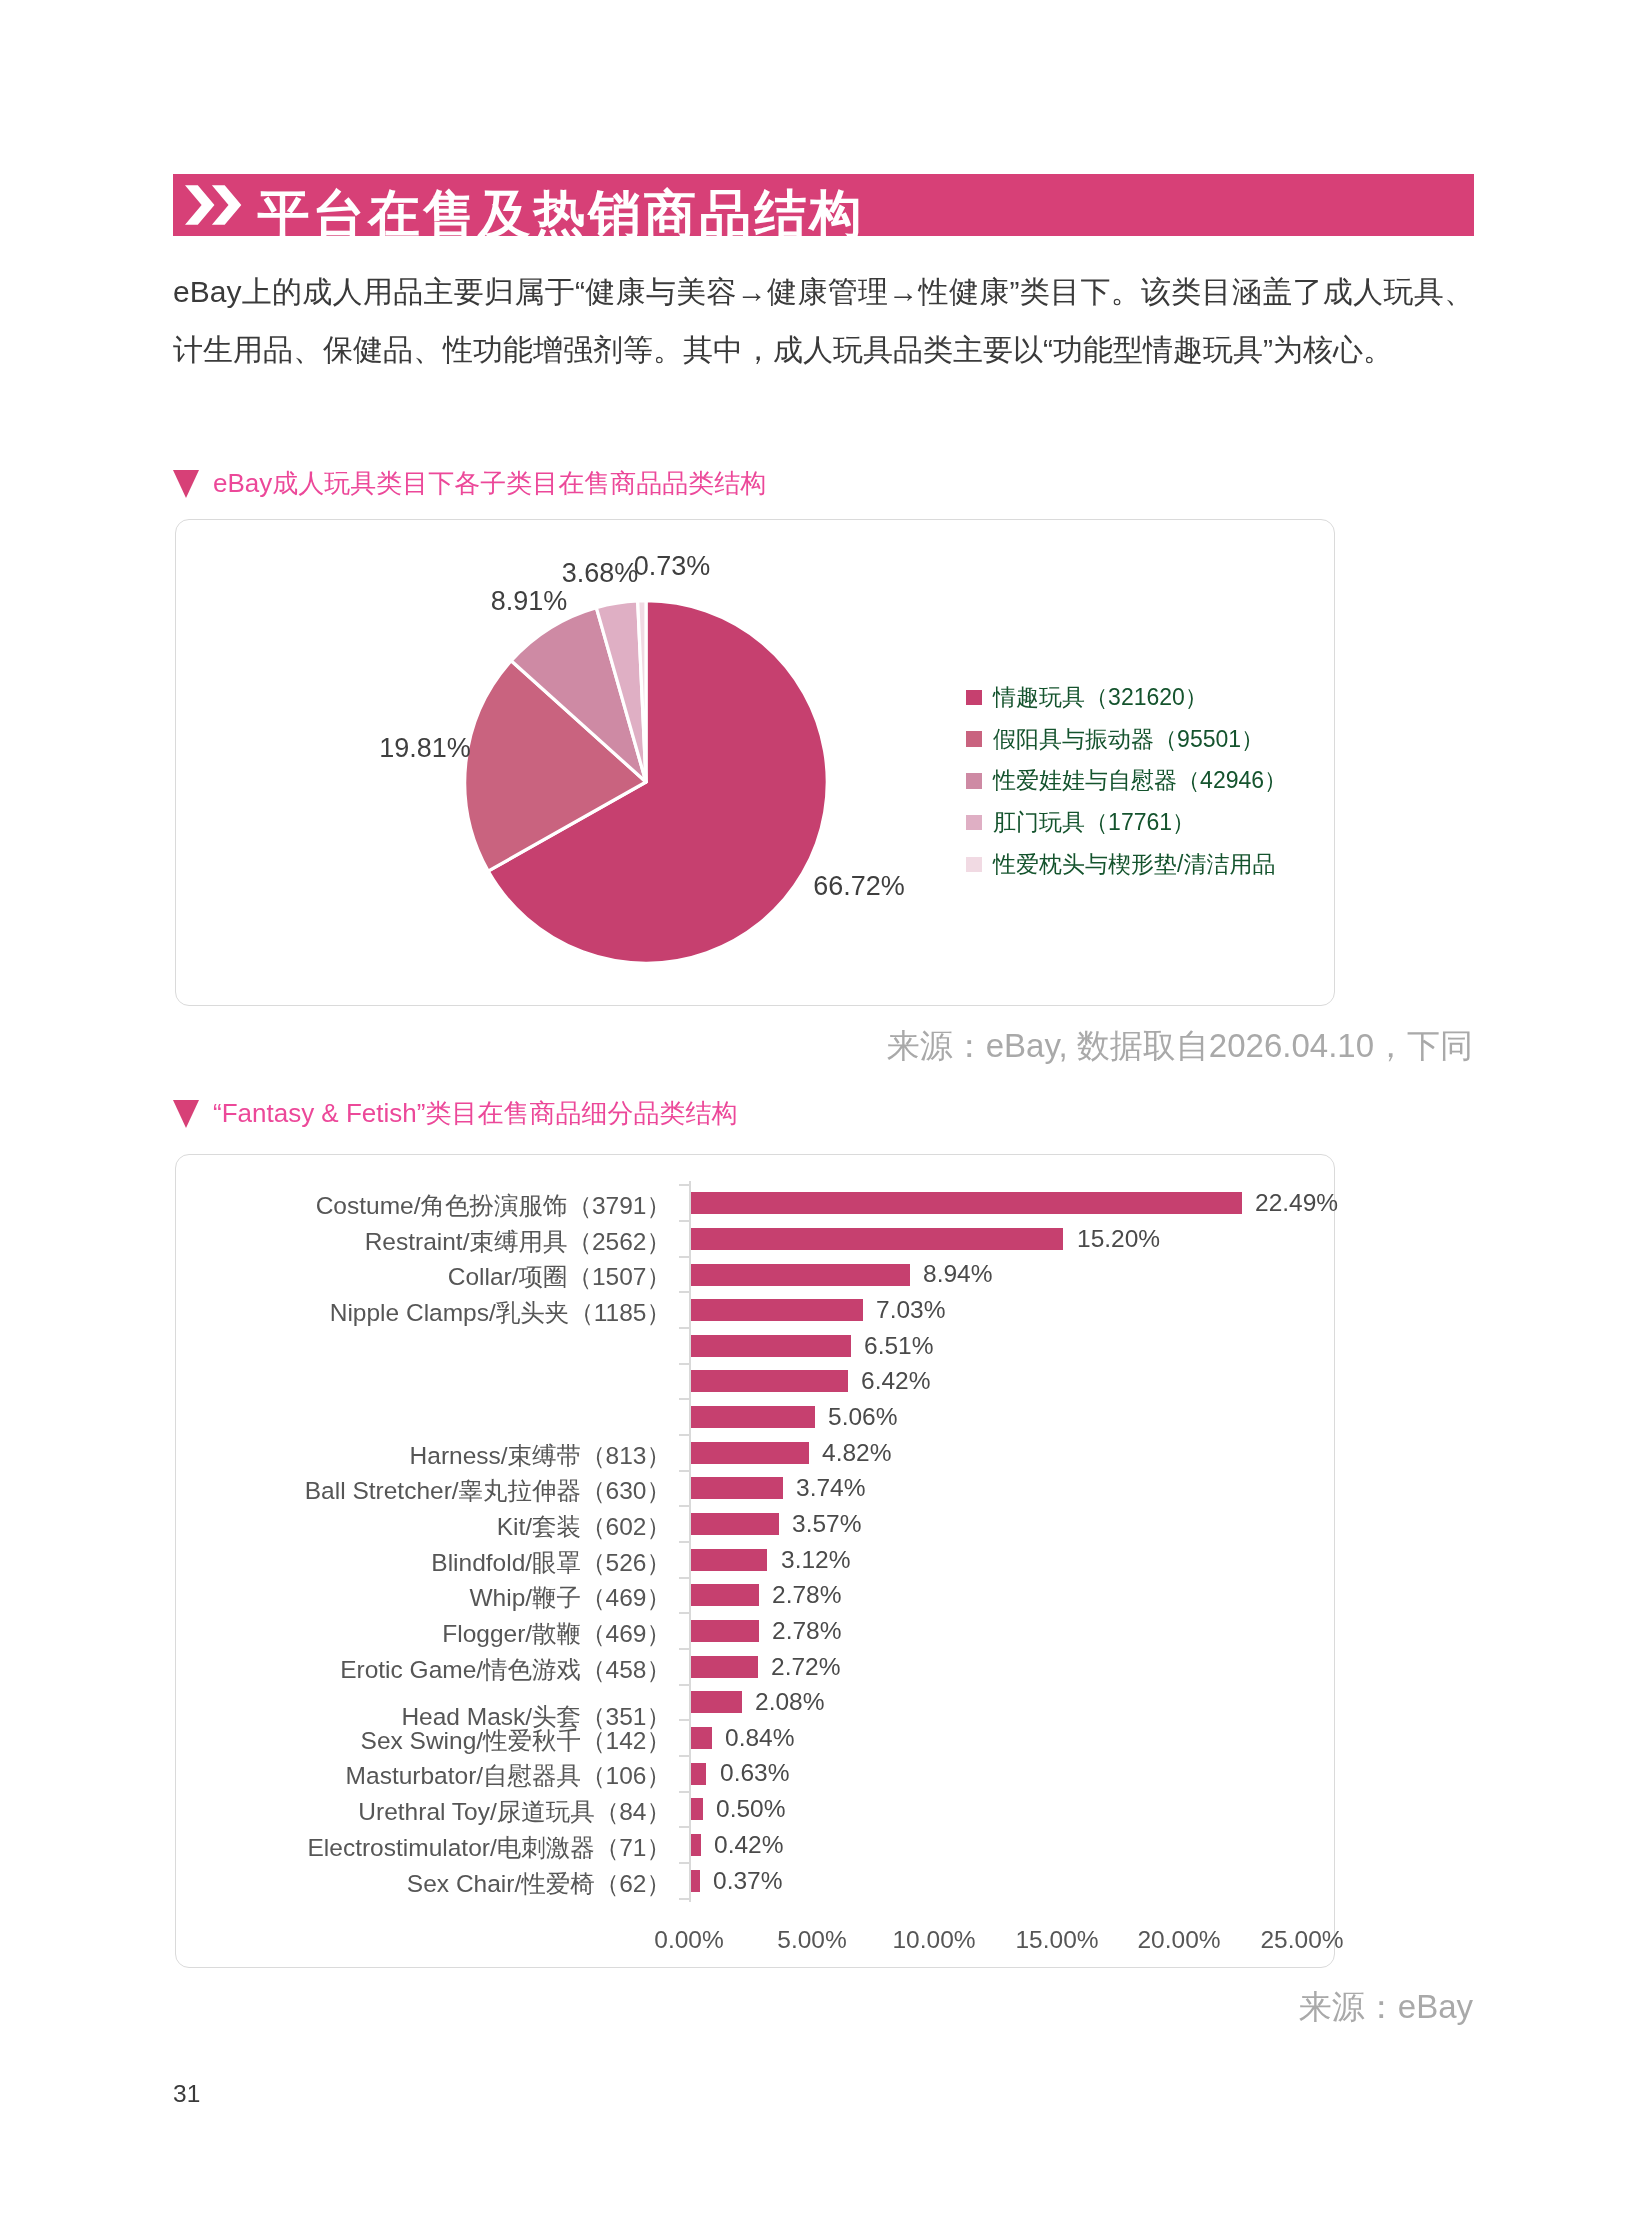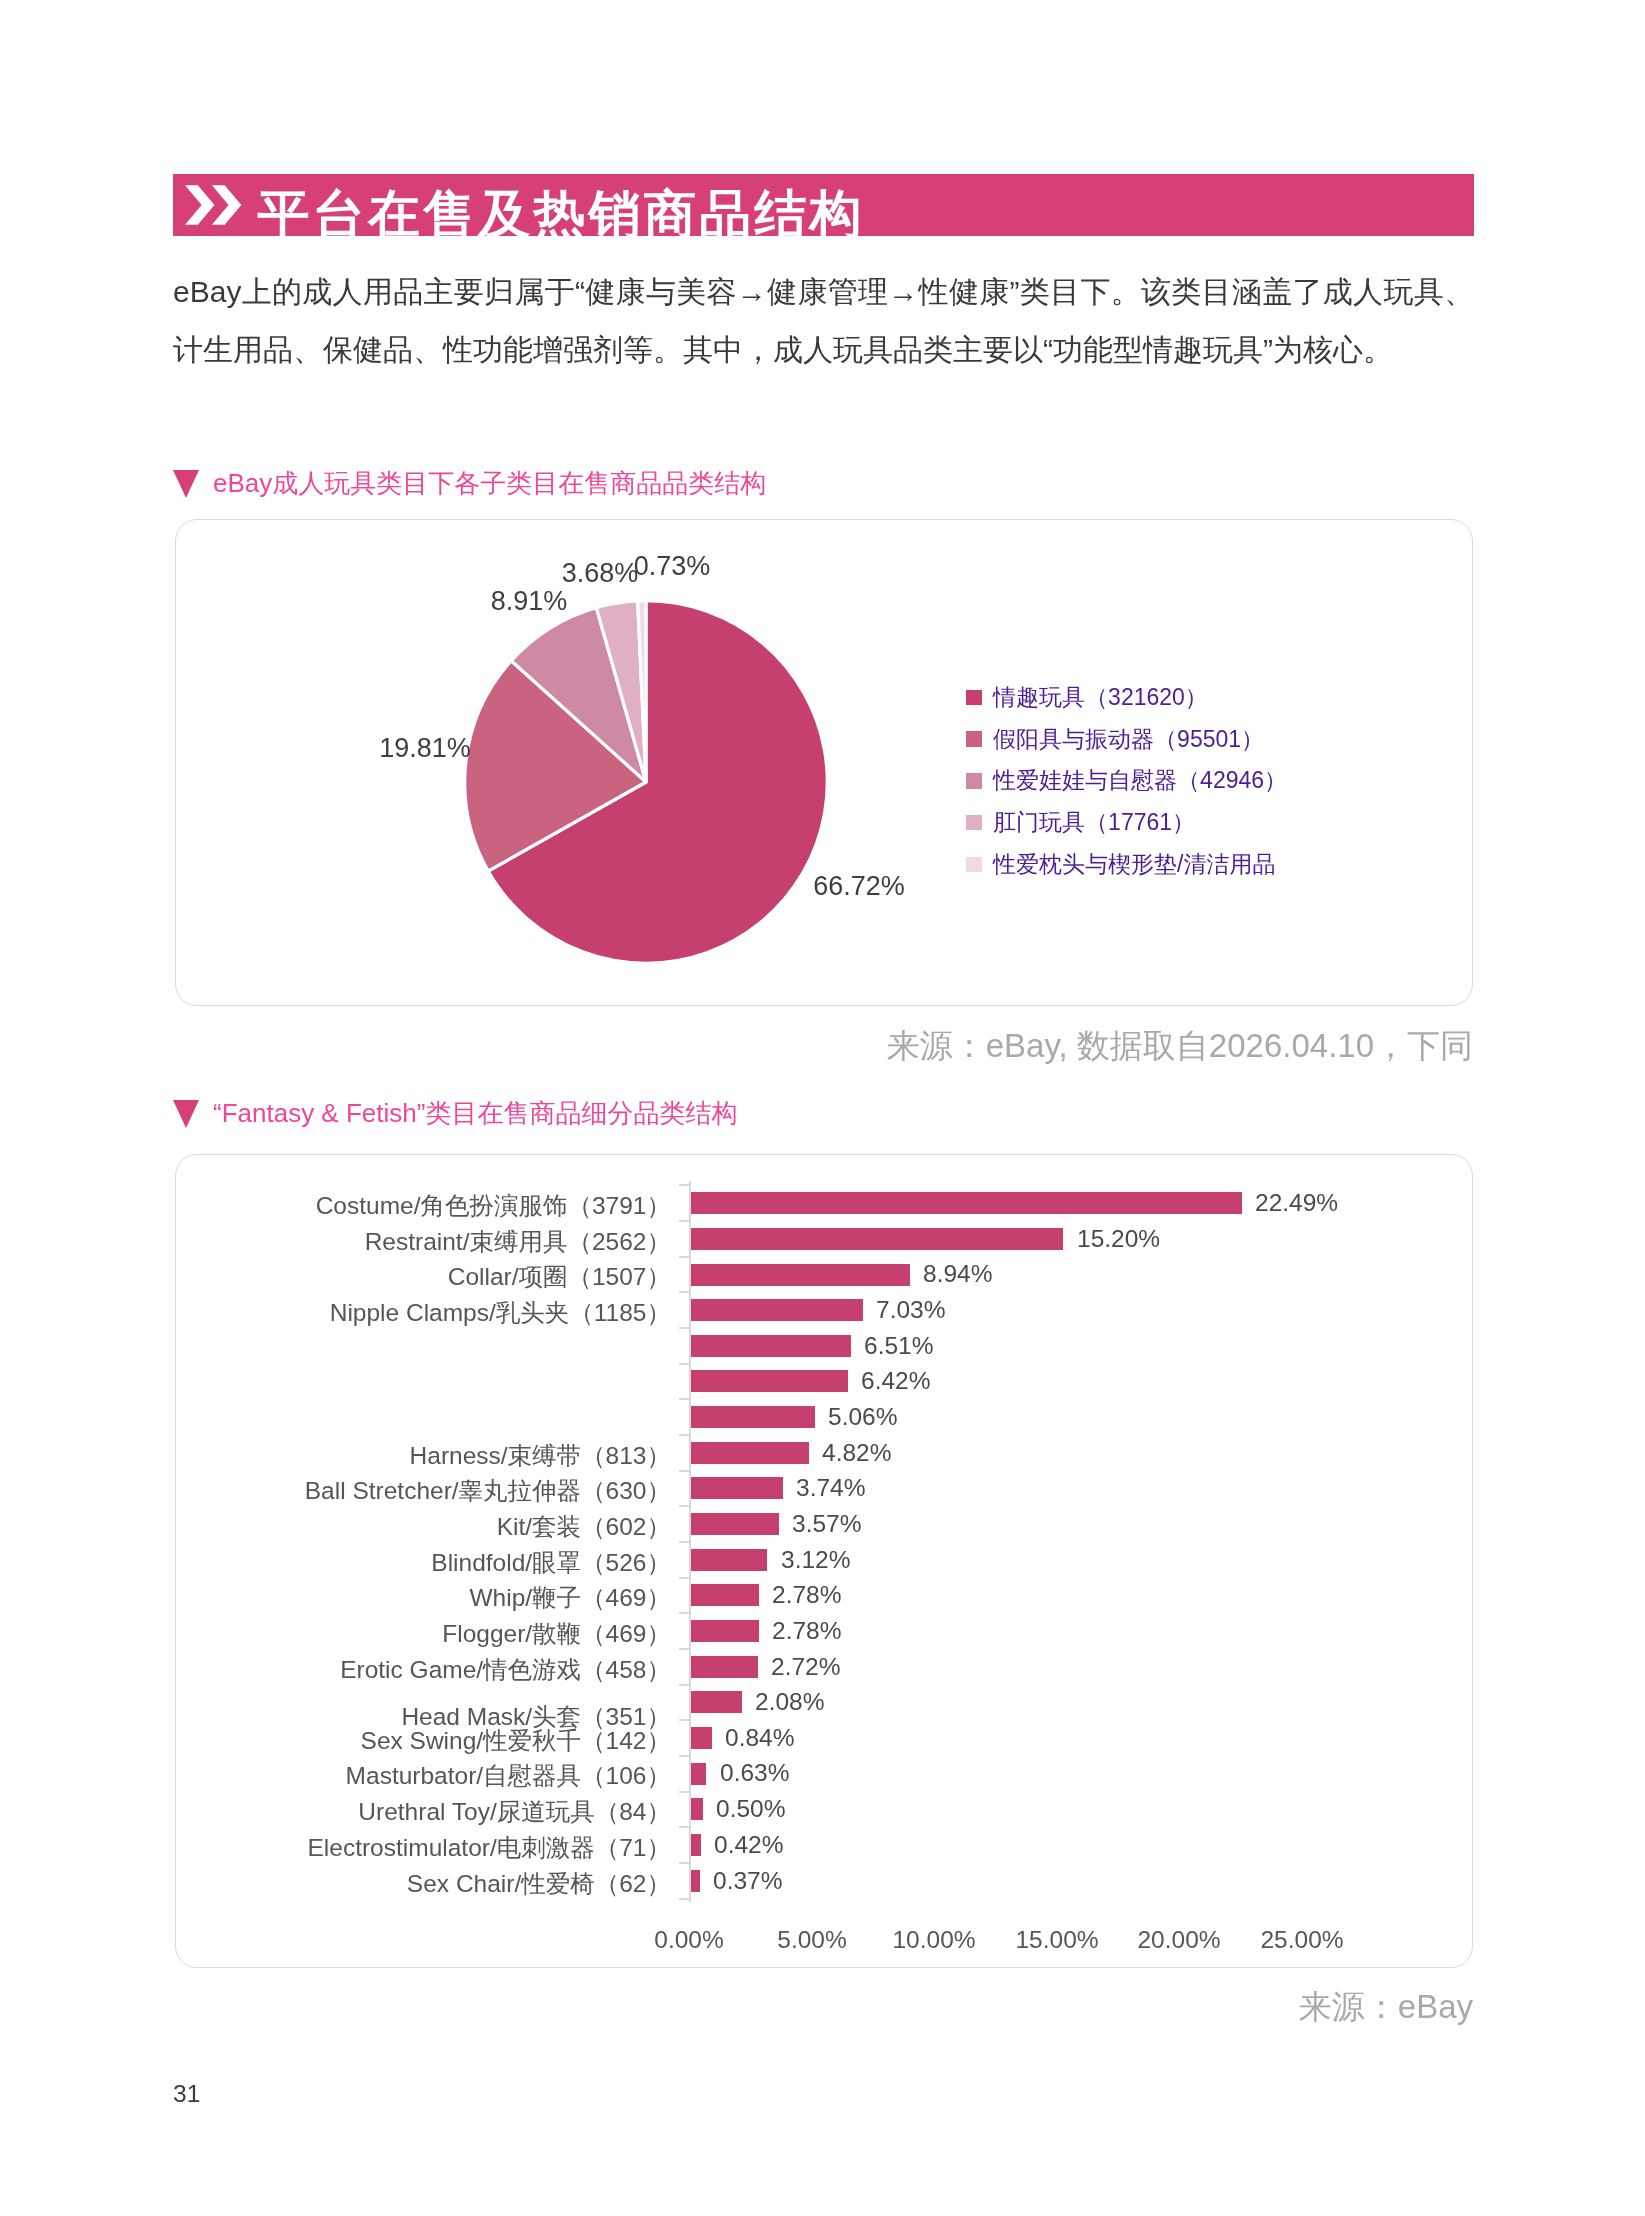--- a/index.html
+++ b/index.html
@@ -35,36 +35,36 @@
   .tri{
     width:0;height:0;flex:0 0 auto;
     border-left:13.5px solid transparent;border-right:13.5px solid transparent;
     border-top:28px solid var(--accent);
     margin-right:14px;
   }
   .fig1-title{top:466px;}
   .fig2-title{top:1096px;}
   
   .chart-box{
-    position:absolute;left:175px;width:1298px;
-    border:1.9px solid var(--box-border);border-radius:22px;
+    position:absolute;left:175px;width:1160px;
+    border:1.9px solid var(--box-border);border-radius:14px;
     background:#ffffff;box-sizing:border-box;
   }
   .box1{top:519px;height:487px;}
   .box2{top:1154px;height:814px;}
   
   .pie-svg{position:absolute;left:446px;top:582px;width:400px;height:400px;}
   .pie-label{
     position:absolute;transform:translate(-50%,-50%);
     font-size:27px;color:#3f3f3f;white-space:nowrap;
   }
   .legend{position:absolute;left:966px;top:686px;}
   .legend-item{display:flex;align-items:center;height:23px;margin-bottom:18.7px;}
   .legend-swatch{width:15.5px;height:15.5px;flex:0 0 auto;margin-right:11.6px;}
-  .legend-label{font-size:23px;color:#4c1d95;white-space:nowrap;}
+  .legend-label{font-size:23px;color:#14532d;white-space:nowrap;}
   
   .source{
     position:absolute;right:172px;text-align:right;
     font-size:33px;color:#a9a9a9;white-space:nowrap;line-height:28px;
   }
   .source1{top:1032px;}
   .source2{top:1993px;}
   .page-num{position:absolute;left:173px;top:2080px;font-size:24.5px;color:#3a3a3a;}
   
   .bar-area{position:absolute;left:0;top:0;width:100%;height:100%;}

